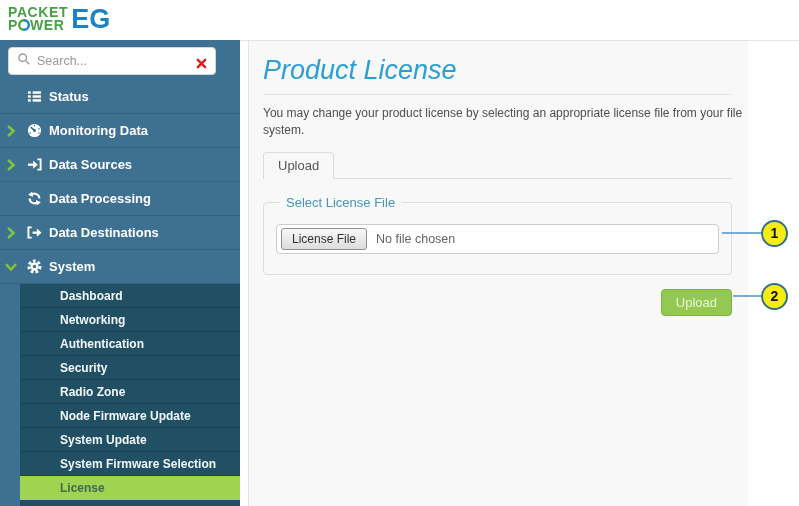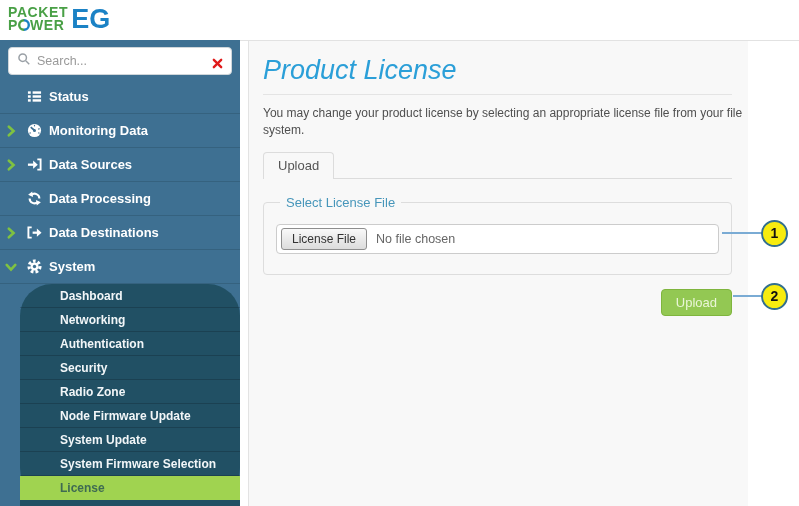--- a/index.html
+++ b/index.html
@@ -15,34 +15,34 @@
   .logo-eg { color:#1b82c5; font-size:27px; font-weight:800; margin-left:3px; letter-spacing:0; }
   .status-badge { position:absolute; left:133px; top:9px; height:22px; background:#ebebeb;
     border-radius:4px; display:flex; align-items:center; padding:0 10px; }
   .status-dot { width:9px; height:9px; border-radius:50%; background:#76c043; margin-right:7px; }
   .status-text { color:#3787b0; font-size:12.5px; }
   .top-hairline { position:absolute; left:240px; top:40px; width:559px; height:1px; background:#e2e2e2; }
 
   
   #sidebar { position:absolute; left:0; top:40px; width:240px; height:466px; background:#3e7092; }
   .search-wrap { padding:7px 8px 5px 8px; position:relative; }
-  .search-box { width:224px; height:28px; background:#fff; border:1px solid #cfd6da; border-radius:4px;
+  .search-box { width:208px; height:28px; background:#fff; border:1px solid #cfd6da; border-radius:4px;
     display:flex; align-items:center; padding:0 8px; position:relative; }
   .search-box input { border:none; outline:none; flex:1; font-size:12.5px; color:#444;
     font-family:"Liberation Sans",sans-serif; background:transparent; margin-left:6px; }
   .search-box input::placeholder { color:#9a9a9a; }
   .search-clear { position:absolute; right:8px; top:7px; cursor:pointer; }
 
   .nav-item { height:34px; display:flex; align-items:center; border-bottom:1px solid #35627f;
     color:#fff; cursor:pointer; }
   .chev { width:22px; display:flex; justify-content:center; align-items:center; }
   .nav-icon { width:24px; display:flex; justify-content:center; align-items:center; }
   .nav-label { font-size:13px; font-weight:700; margin-left:3px; }
 
-  .submenu { margin-left:20px; background:#215064;border-radius:32px; }
+  .submenu { margin-left:20px; background:#215064; }
   .sub-item { height:24px; line-height:24px; padding-left:40px; color:#f2f6f8; font-size:12px;
     font-weight:600; border-bottom:1px solid rgba(0,0,0,0.18); cursor:pointer; }
   .sub-item.active { background:#a0d350; color:#3f6b52; border-bottom:none; }
   .submenu-more { margin-left:20px; height:8px; background:#215064; }
 
   
   #panel { position:absolute; left:248px; top:41px; width:500px; height:465px; background:#f8f8f8;
     border-left:1px solid #e3e3e3; padding:14px 16px 0 14px; }
   .page-title { color:#2b9fd8; font-size:27px; font-weight:400; line-height:30px;font-style:italic; }
   .title-rule { border:none; border-top:1px solid #e4e4e4; margin:9px 0 10px 0; }

